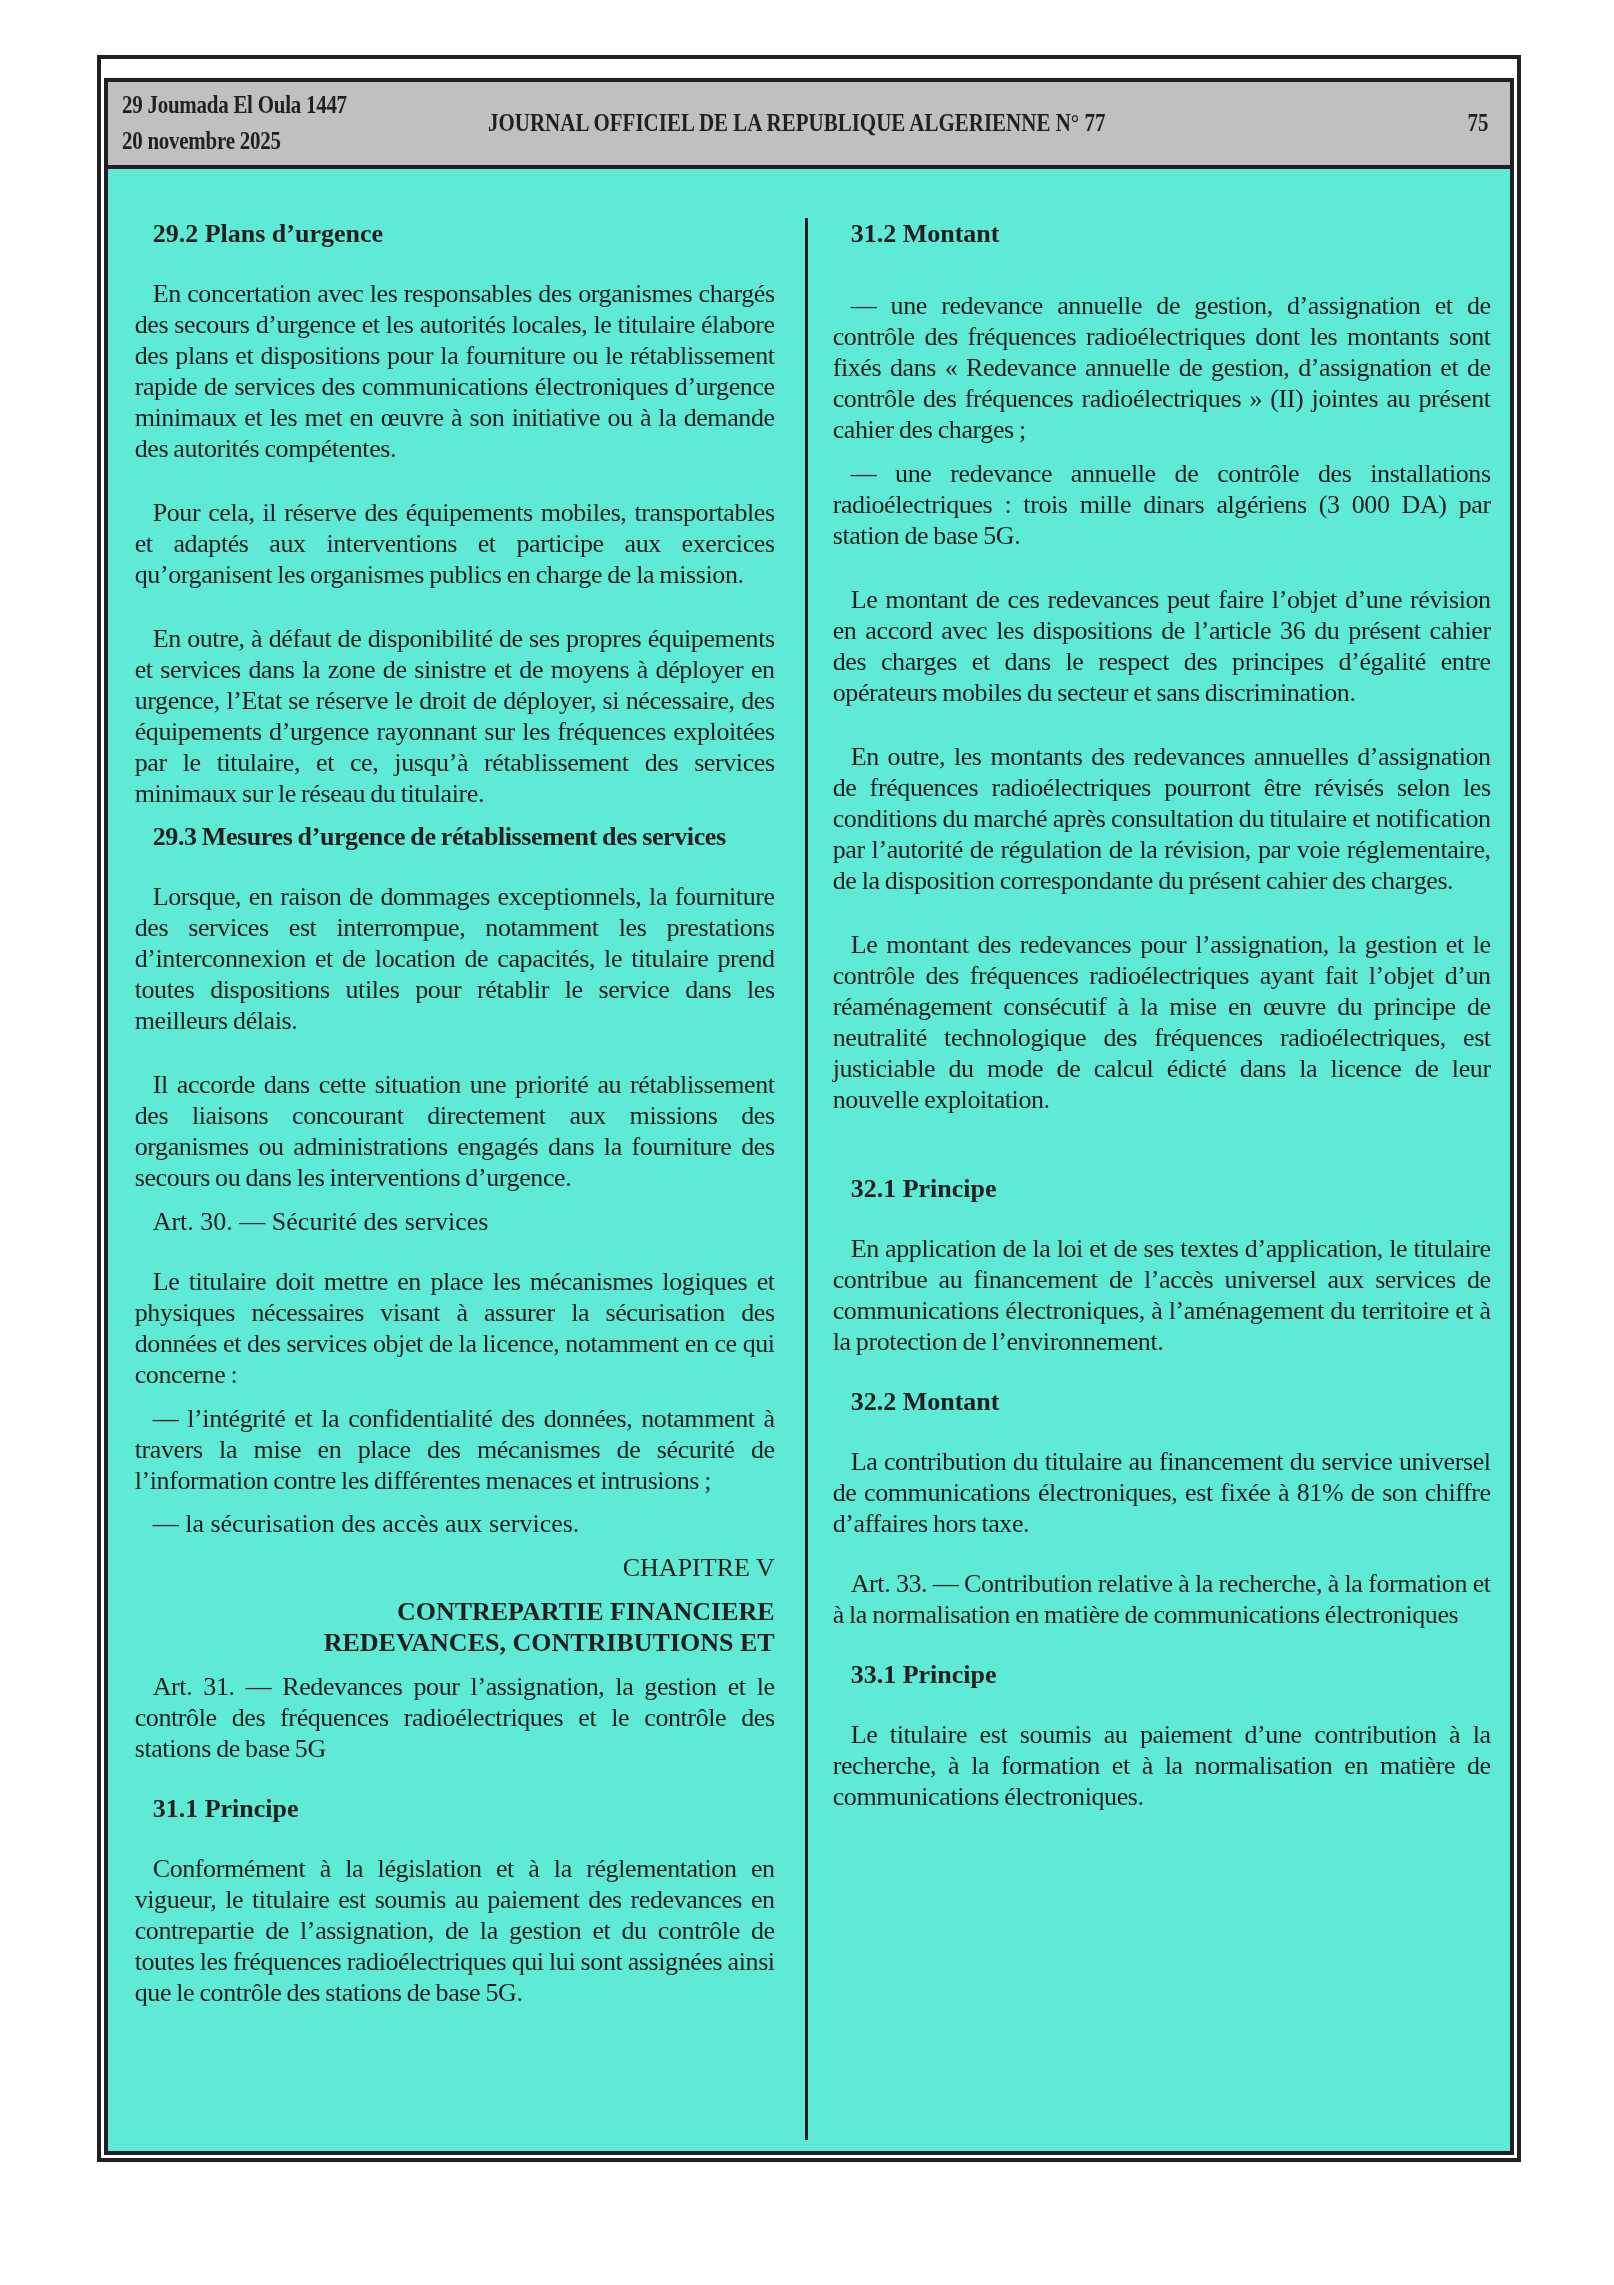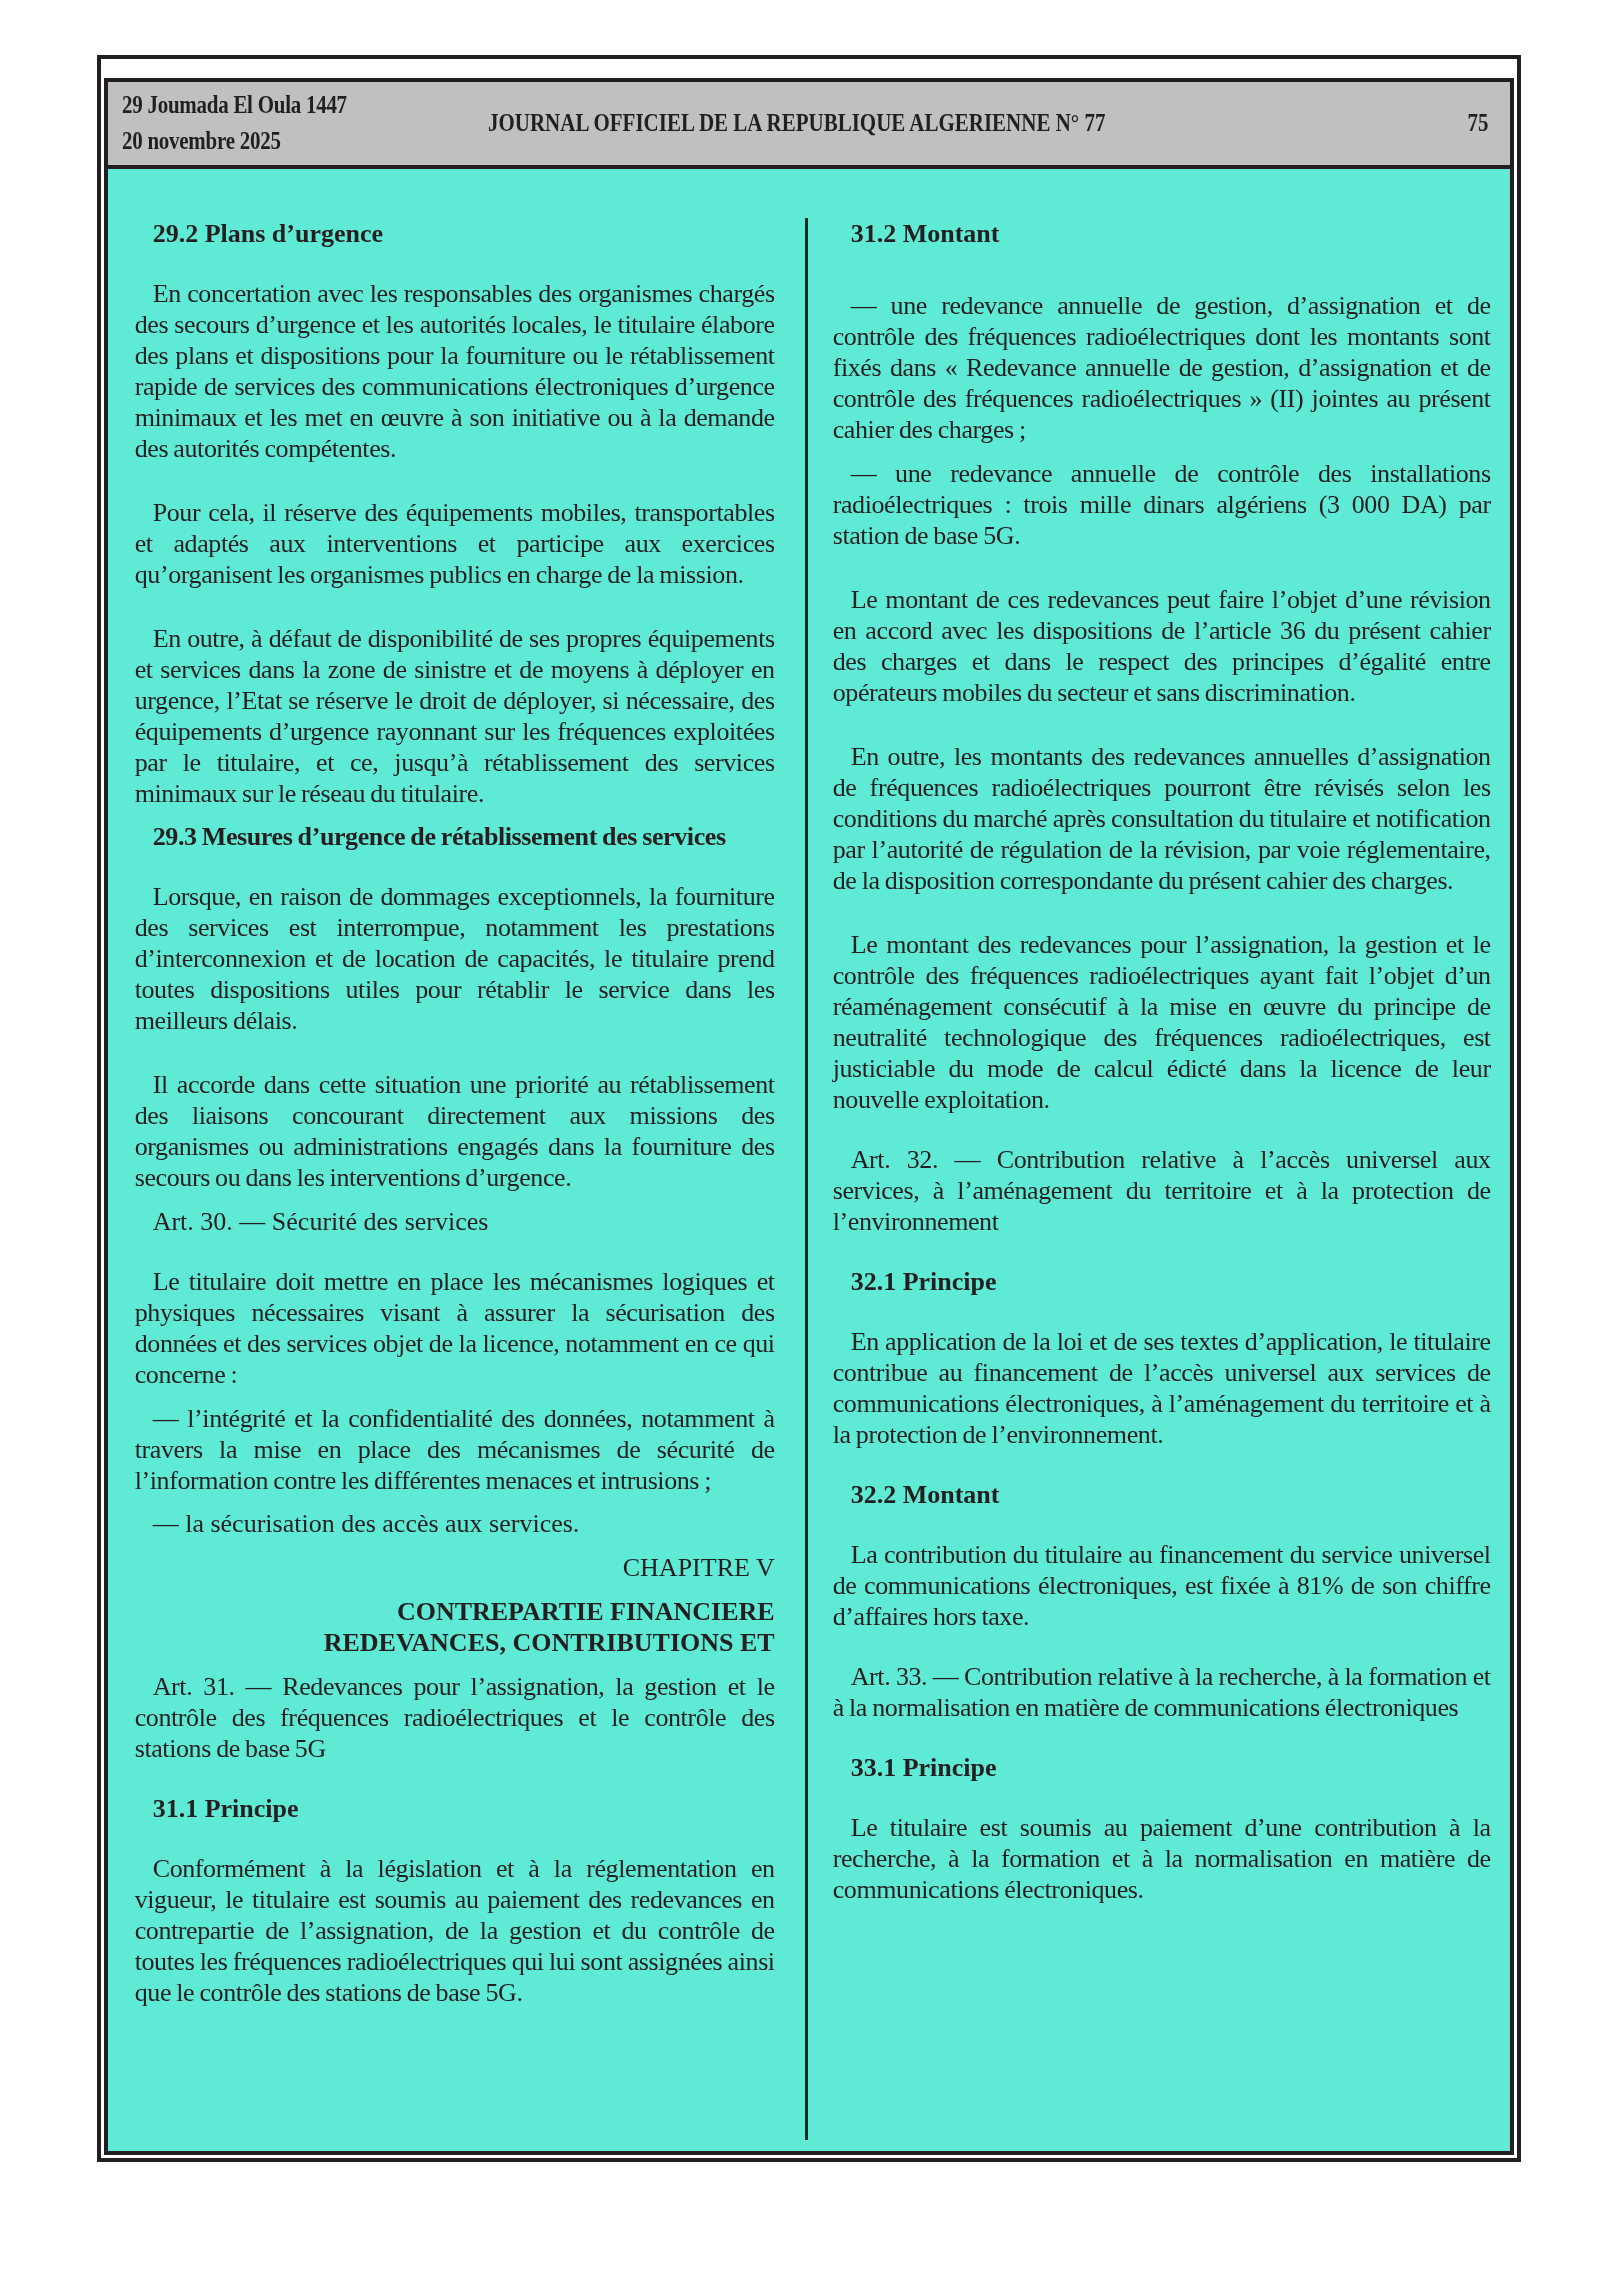--- a/index.html
+++ b/index.html
@@ -112,21 +112,20 @@
       <p class="sq">— une redevance annuelle de gestion, d’assignation et de contrôle des fréquences radioélectriques dont les montants sont fixés dans « Redevance annuelle de gestion, d’assignation et de contrôle des fréquences radioélectriques » (II) jointes au présent cahier des charges ;</p>
       <div class="gap-s"></div>
       <p class="sq">— une redevance annuelle de contrôle des installations radioélectriques : trois mille dinars algériens (3 000 DA) par station de base 5G.</p>
       <div class="gap-l"></div>
       <p class="sq">Le montant de ces redevances peut faire l’objet d’une révision en accord avec les dispositions de l’article 36 du présent cahier des charges et dans le respect des principes d’égalité entre opérateurs mobiles du secteur et sans discrimination.</p>
       <div class="gap-l"></div>
       <p class="sq">En outre, les montants des redevances annuelles d’assignation de fréquences radioélectriques pourront être révisés selon les conditions du marché après consultation du titulaire et notification par l’autorité de régulation de la révision, par voie réglementaire, de la disposition correspondante du présent cahier des charges.</p>
       <div class="gap-l"></div>
       <p class="sq">Le montant des redevances pour l’assignation, la gestion et le contrôle des fréquences radioélectriques ayant fait l’objet d’un réaménagement consécutif à la mise en œuvre du principe de neutralité technologique des fréquences radioélectriques, est justiciable du mode de calcul édicté dans la licence de leur nouvelle exploitation.</p>
       <div class="gap-m"></div>
-      <p class="sq">Art. 32. — Contribution relative à l’accès universel aux services, à l’aménagement du territoire et à la protection de l’environnement</p>
       <div class="gap-m"></div>
       <p class="h">32.1 Principe</p>
       <div class="gap-m"></div>
       <p class="sq">En application de la loi et de ses textes d’application, le titulaire contribue au financement de l’accès universel aux services de communications électroniques, à l’aménagement du territoire et à la protection de l’environnement.</p>
       <div class="gap-m"></div>
       <p class="h">32.2 Montant</p>
       <div class="gap-m"></div>
       <p class="sq">La contribution du titulaire au financement du service universel de communications électroniques, est fixée à 81% de son chiffre d’affaires hors taxe.</p>
       <div class="gap-m"></div>
       <p class="sq">Art. 33. — Contribution relative à la recherche, à la formation et à la normalisation en matière de communications électroniques</p>

